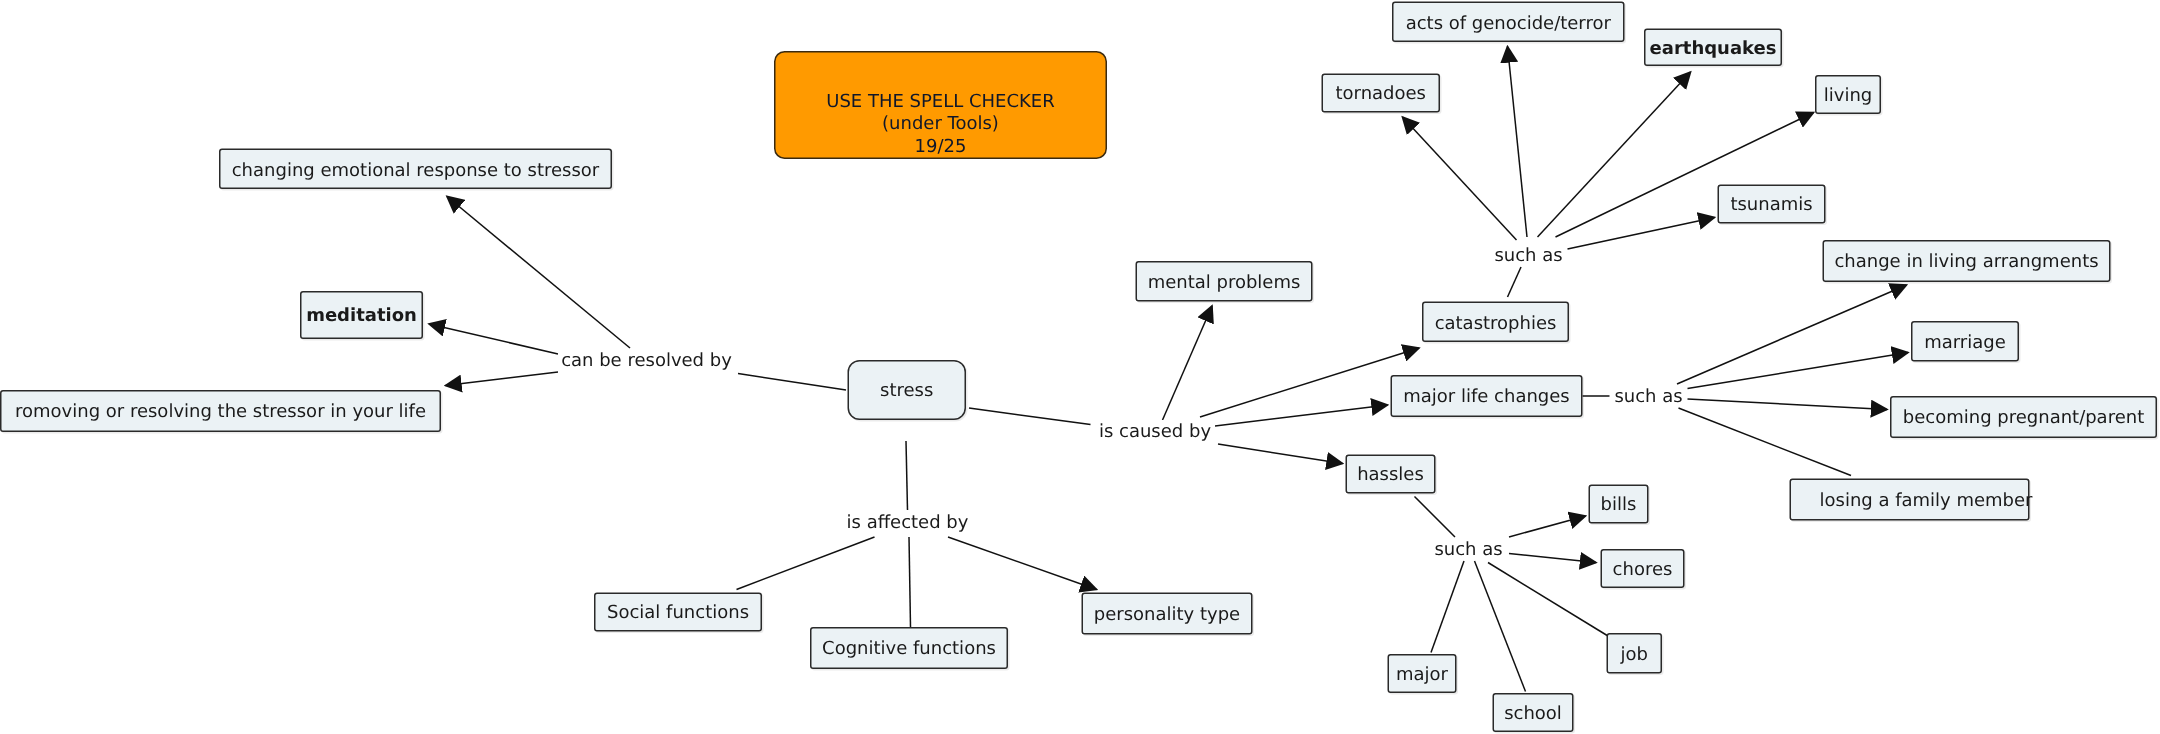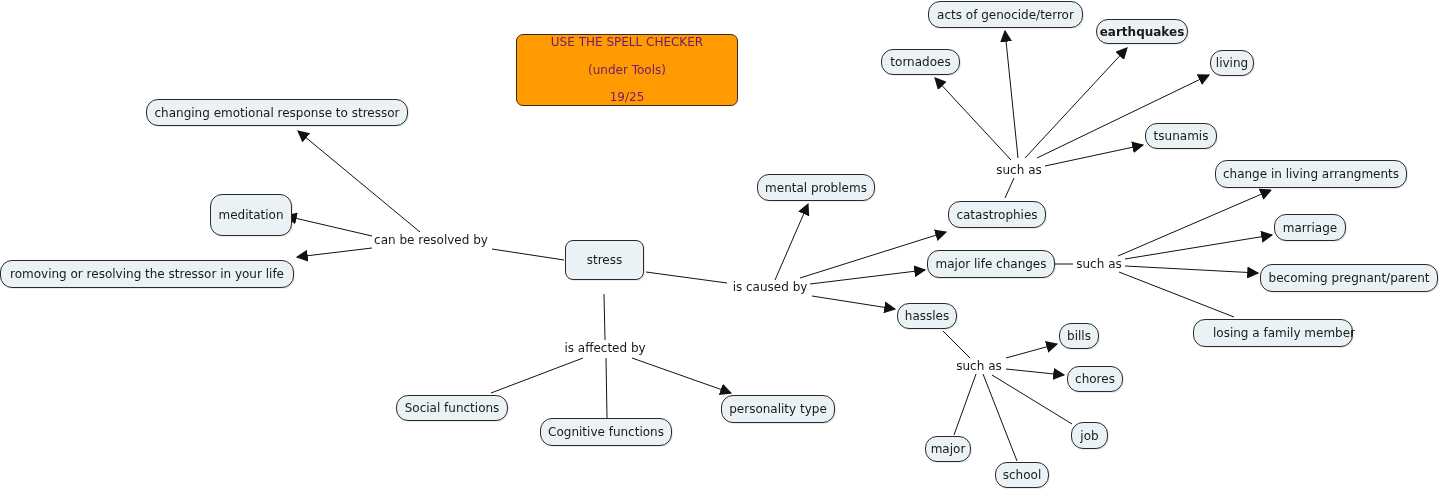--- a/index.html
+++ b/index.html
@@ -1,25 +1,25 @@
 <!DOCTYPE html>
 <html><head>
 <meta charset="utf-8">
 <style>
   html, body { margin:0; padding:0; background:#ffffff; }
   body { width:1440px; height:489px; position:relative; overflow:hidden;
          font-family:"DejaVu Sans", "Liberation Sans", sans-serif; font-size:12px; color:#1a1a1a; }
   #links { position:absolute; left:0; top:0; width:1440px; height:489px; }
   .node { position:absolute; box-sizing:border-box; background:#ebf2f5; border:1px solid #2a2a2a;
-          border-radius:12px; display:flex; align-items:center; justify-content:center;
+          border-radius:2px; display:flex; align-items:center; justify-content:center;
           white-space:nowrap; padding:0 8px; font-size:12px; line-height:1; box-shadow:1px 1px 0 rgba(0,0,0,0.08); }
   .node.root { border-radius:8px; }
   .note { position:absolute; box-sizing:border-box; background:#ff9a00; border:1px solid #3a2a10;
-          border-radius:7px; display:flex; flex-direction:column; align-items:center; justify-content:space-between;
-          text-align:center; font-size:12px; line-height:15px; color:#701a75; }
+          border-radius:7px; display:flex; flex-direction:column; align-items:center; justify-content:flex-end;
+          text-align:center; font-size:12px; line-height:15px; color:#0f172a; }
   .phrase { position:absolute; background:#ffffff; padding:0 2px; font-size:12px; line-height:14px;
             white-space:nowrap; transform:translate(-50%,-50%); }
 </style>
 </head>
 <body>
 
 <svg id="links" xmlns="http://www.w3.org/2000/svg">
   <defs>
     <marker id="arrow" viewBox="0 0 10 10" refX="9" refY="5" markerWidth="12" markerHeight="12" markerUnits="userSpaceOnUse" orient="auto">
       <path d="M0,0 L10,5 L0,10 z" fill="#111"></path>
@@ -66,21 +66,21 @@
 </svg>
 
 <div class="note" style="left:516px;top:34px;width:222px;height:72px;">
   <span>USE THE SPELL CHECKER</span>
   <span>(under Tools)</span>
   <span>19/25</span>
 </div>
 
 <div class="node root" style="left:565px;top:240px;width:79px;height:40px;">stress</div>
 <div class="node" style="left:146px;top:99px;width:262px;height:27px;">changing emotional response to stressor</div>
-<div class="node" style="left:210px;top:194px;width:82px;height:42px;">meditation</div>
+<div class="node" style="left:200px;top:194px;width:82px;height:32px;font-weight:bold;">meditation</div>
 <div class="node" style="left:0px;top:260px;width:294px;height:28px;">romoving or resolving the stressor in your life</div>
 <div class="node" style="left:396px;top:395px;width:112px;height:26px;">Social functions</div>
 <div class="node" style="left:540px;top:418px;width:132px;height:28px;">Cognitive functions</div>
 <div class="node" style="left:721px;top:395px;width:114px;height:28px;">personality type</div>
 <div class="node" style="left:757px;top:174px;width:118px;height:27px;">mental problems</div>
 <div class="node" style="left:948px;top:201px;width:98px;height:27px;">catastrophies</div>
 <div class="node" style="left:927px;top:250px;width:128px;height:28px;">major life changes</div>
 <div class="node" style="left:897px;top:303px;width:60px;height:26px;">hassles</div>
 <div class="node" style="left:928px;top:1px;width:155px;height:27px;">acts of genocide/terror</div>
 <div class="node" style="left:1096px;top:19px;width:92px;height:25px;font-weight:bold;">earthquakes</div>

